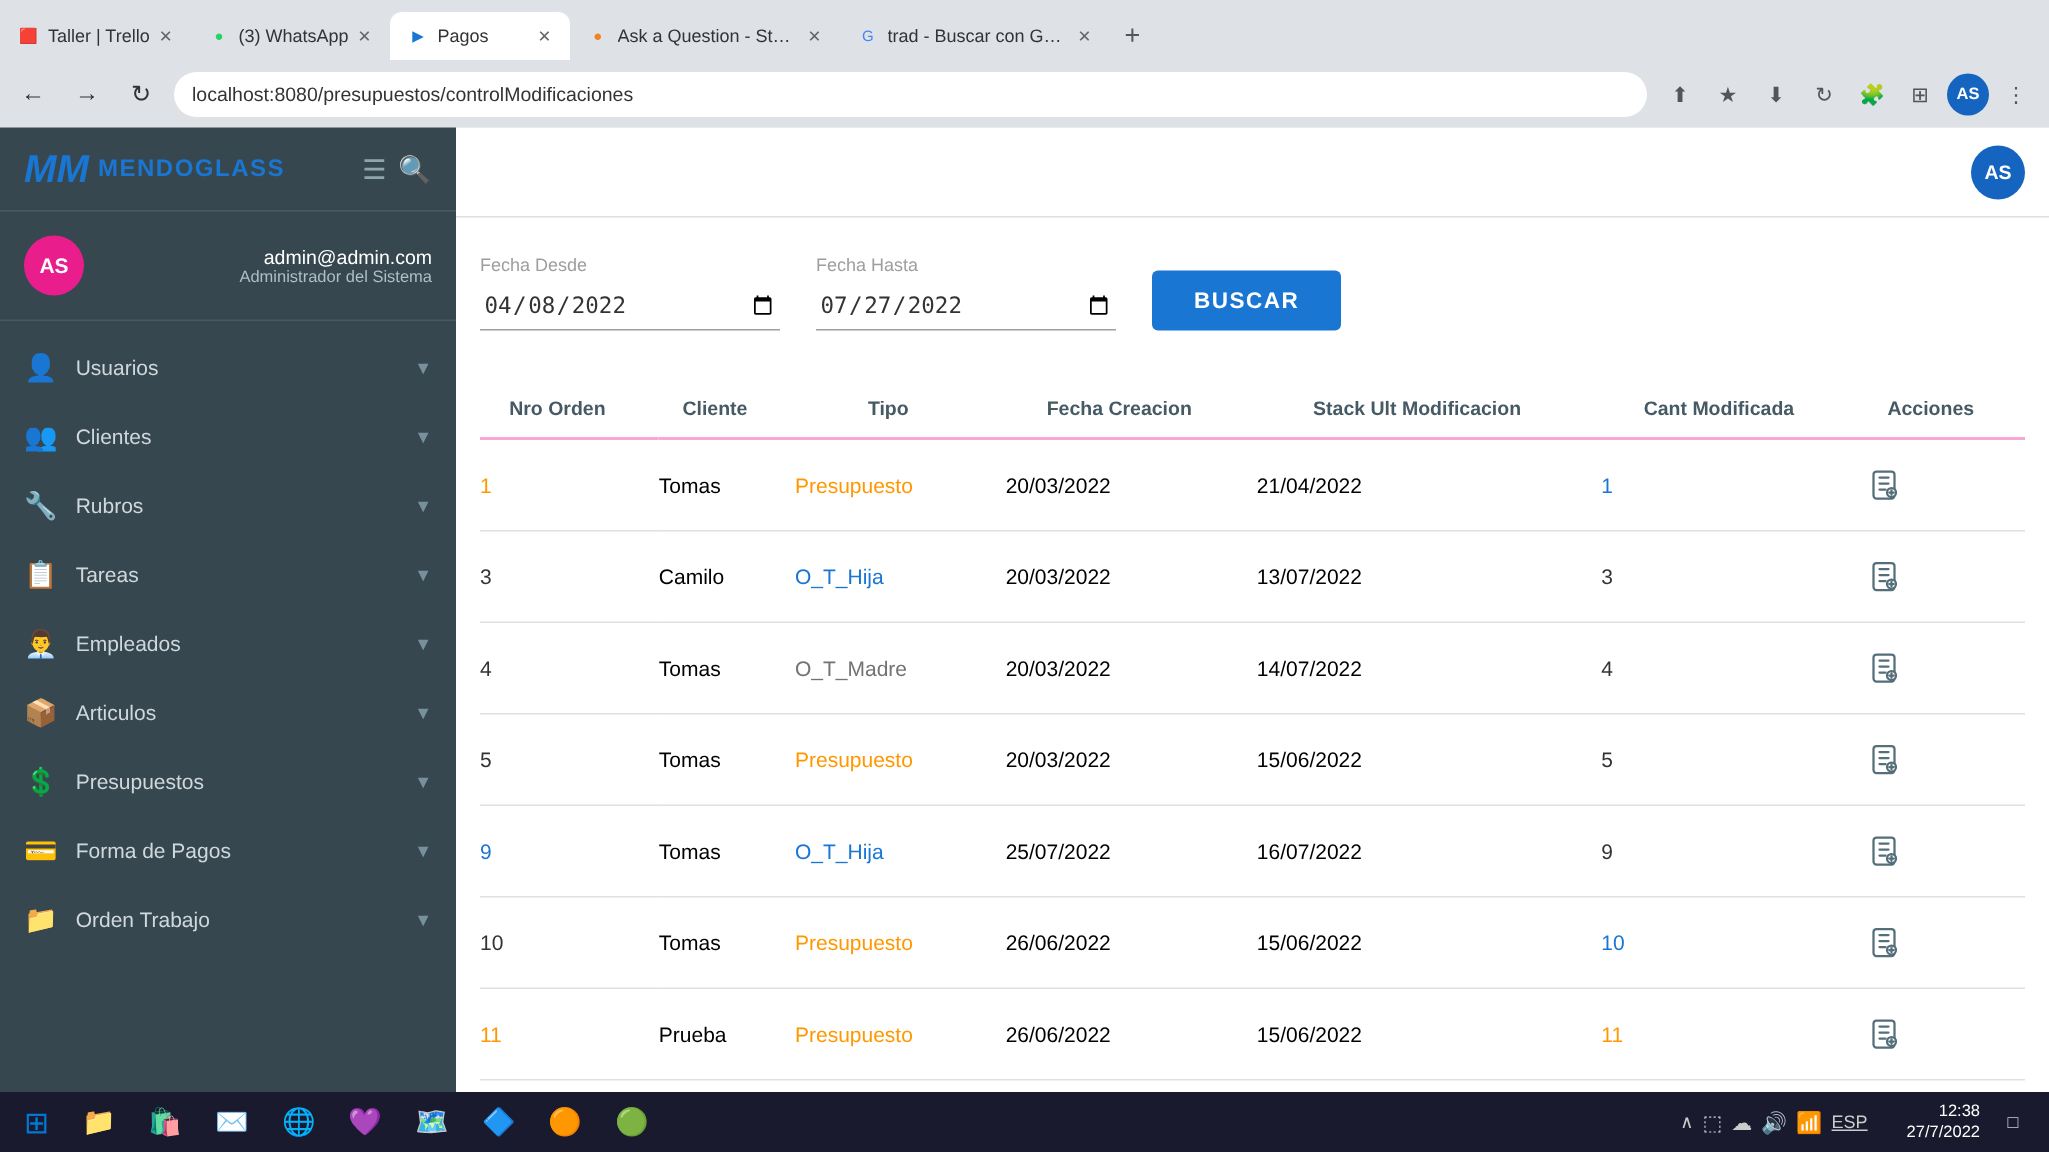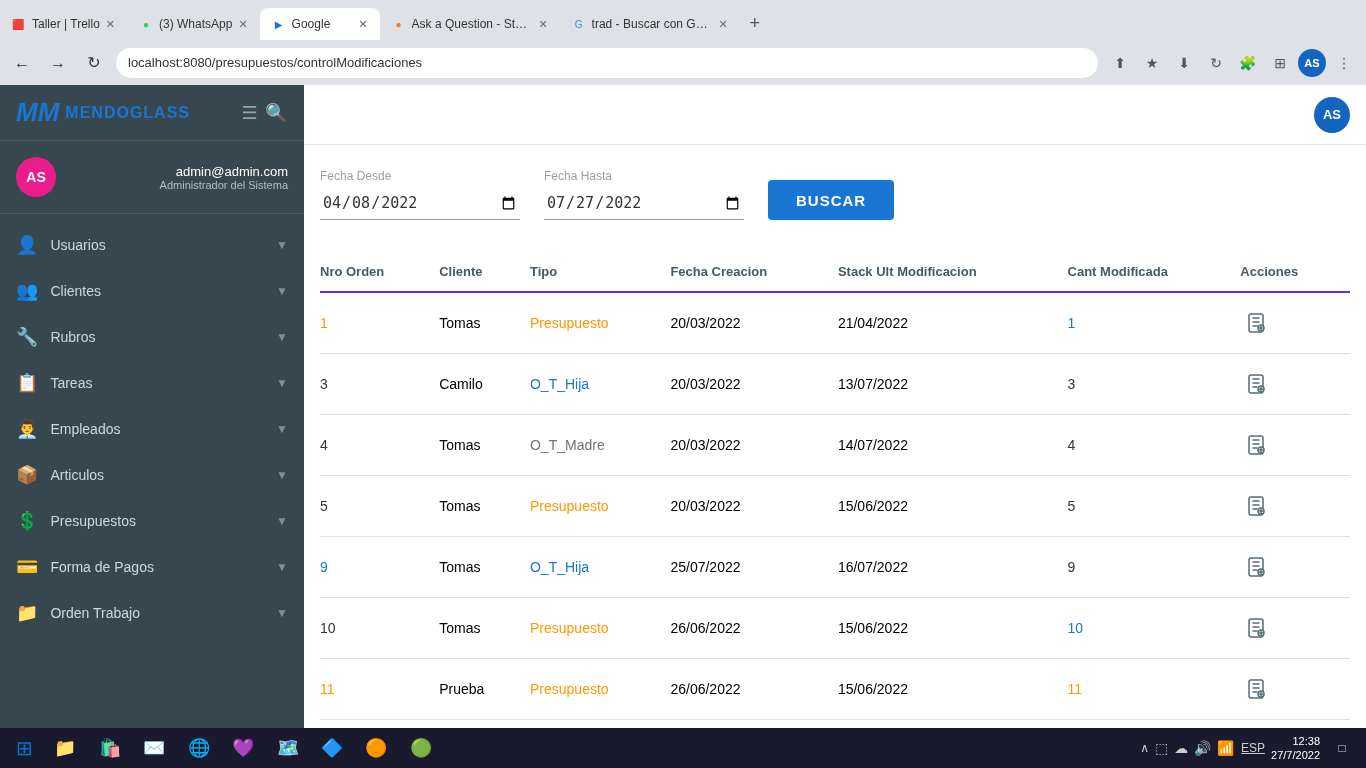--- a/index.html
+++ b/index.html
@@ -45,34 +45,34 @@
 
     
     .filter-bar { display: flex; align-items: flex-end; gap: 24px; margin-bottom: 32px; }
     .filter-field { display: flex; flex-direction: column; gap: 4px; }
     .filter-label { font-size: 12px; color: #9e9e9e; }
     .filter-input { border: none; border-bottom: 1px solid #9e9e9e; padding: 6px 2px; font-size: 15px; color: #333; background: transparent; outline: none; width: 200px; }
     .buscar-btn { background: #1976d2; color: #fff; border: none; padding: 10px 28px; border-radius: 4px; font-size: 15px; font-weight: 600; cursor: pointer; letter-spacing: 1px; height: 40px; }
 
     
     .data-table { width: 100%; border-collapse: collapse; margin-top: 8px; }
-    .data-table th { text-align: left; padding: 12px 16px 12px 0; font-size: 13px; font-weight: 600; color: #455a64; border-bottom: 2px solid #6d28d9; }
+    .data-table th { text-align: center; padding: 12px 16px 12px 0; font-size: 13px; font-weight: 600; color: #455a64; border-bottom: 2px solid #f9a8d4; }
     .data-table td { padding: 14px 16px 14px 0; font-size: 14px; border-bottom: 1px solid #e0e0e0; vertical-align: middle; }
     .data-table tr:last-child td { border-bottom: none; }
     .link-blue { color: #1976d2; cursor: pointer; text-decoration: none; }
     .action-icon { width: 32px; height: 32px; display: inline-flex; align-items: center; justify-content: center; cursor: pointer; color: #546e7a; font-size: 20px; }
 
     
     .footer { padding: 16px 32px; color: #9e9e9e; font-size: 13px; border-top: 1px solid #e0e0e0; }
 
     
     .taskbar { height: 40px; background: #1a1a2e; display: flex; align-items: center; padding: 0 8px; gap: 6px; position: fixed; bottom: 0; width: 1366px; }
     .taskbar-btn { height: 32px; padding: 0 8px; display: flex; align-items: center; gap: 6px; cursor: pointer; border-radius: 4px; }
     .taskbar-spacer { flex: 1; }
-    .taskbar-clock { text-align: right; font-size: 11px; color: #fff; line-height: 1.3; }
+    .taskbar-clock { text-align: right; font-size: 11px; color: #fff; line-height: 1.3; margin-left: 20px; }
     .taskbar-icons-right { display: flex; align-items: center; gap: 6px; color: #ccc; }
 
     
     .logo-container { display: flex; align-items: center; padding: 12px 16px; border-bottom: 1px solid rgba(255,255,255,0.1); }
     .logo-text { display: flex; align-items: center; gap: 6px; }
   </style>
 </head>
 <body>
 
 <div class="browser-chrome">
@@ -82,21 +82,21 @@
       <span class="tab-label">Taller | Trello</span>
       <span class="tab-close">✕</span>
     </div>
     <div class="tab">
       <span class="tab-favicon" style="color:#25d366;">●</span>
       <span class="tab-label">(3) WhatsApp</span>
       <span class="tab-close">✕</span>
     </div>
     <div class="tab active">
       <span class="tab-favicon" style="color:#1976d2;">▶</span>
-      <span class="tab-label">Google</span>
+      <span class="tab-label">Pagos</span>
       <span class="tab-close">✕</span>
     </div>
     <div class="tab">
       <span class="tab-favicon" style="color:#f48024;">●</span>
       <span class="tab-label">Ask a Question - Stack Overfl...</span>
       <span class="tab-close">✕</span>
     </div>
     <div class="tab">
       <span class="tab-favicon" style="color:#4285f4;">G</span>
       <span class="tab-label">trad - Buscar con Google</span>

